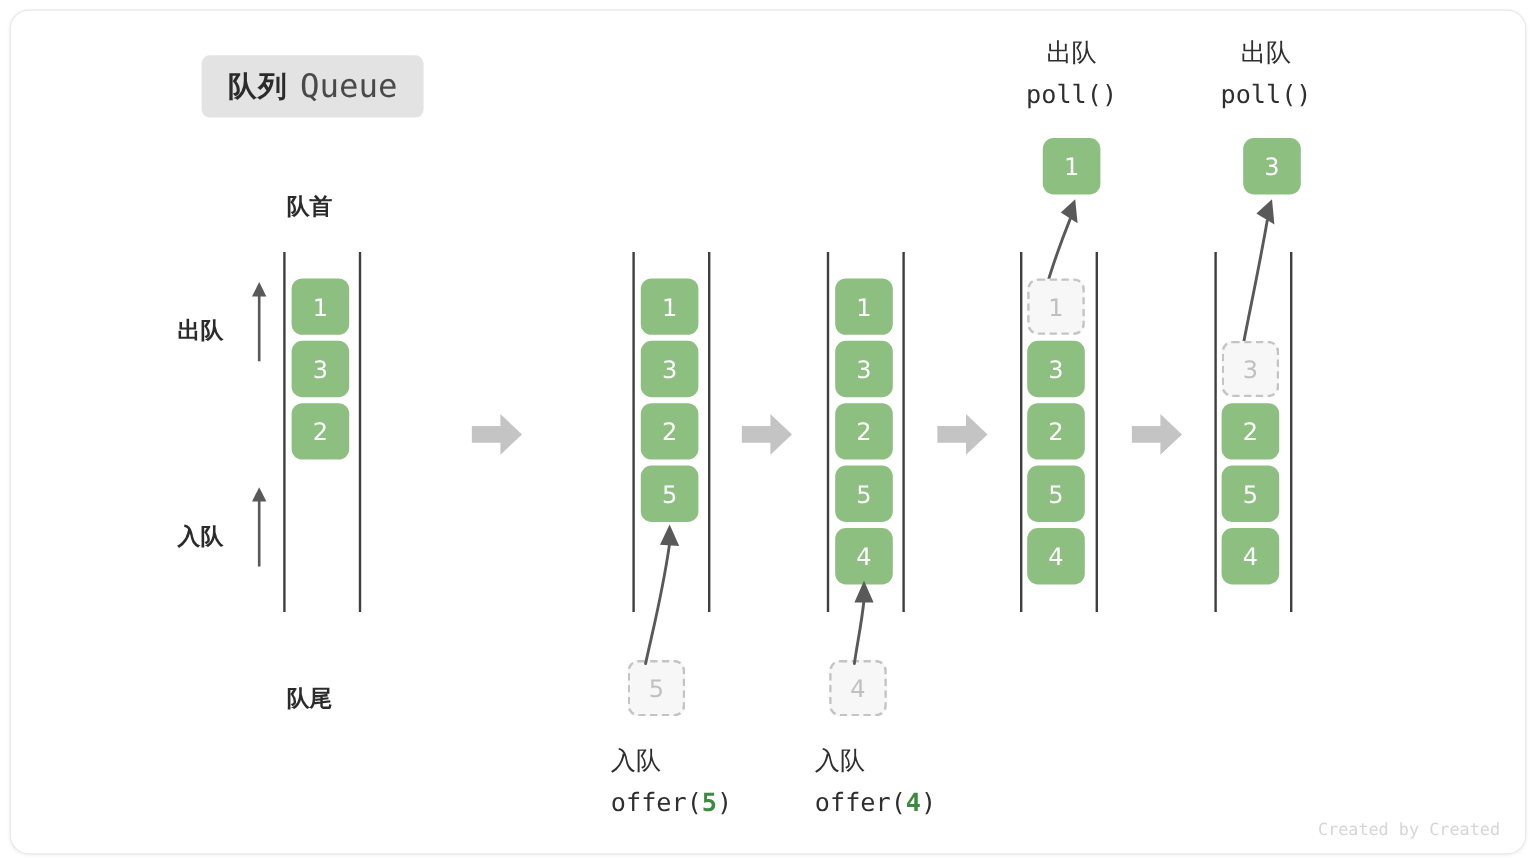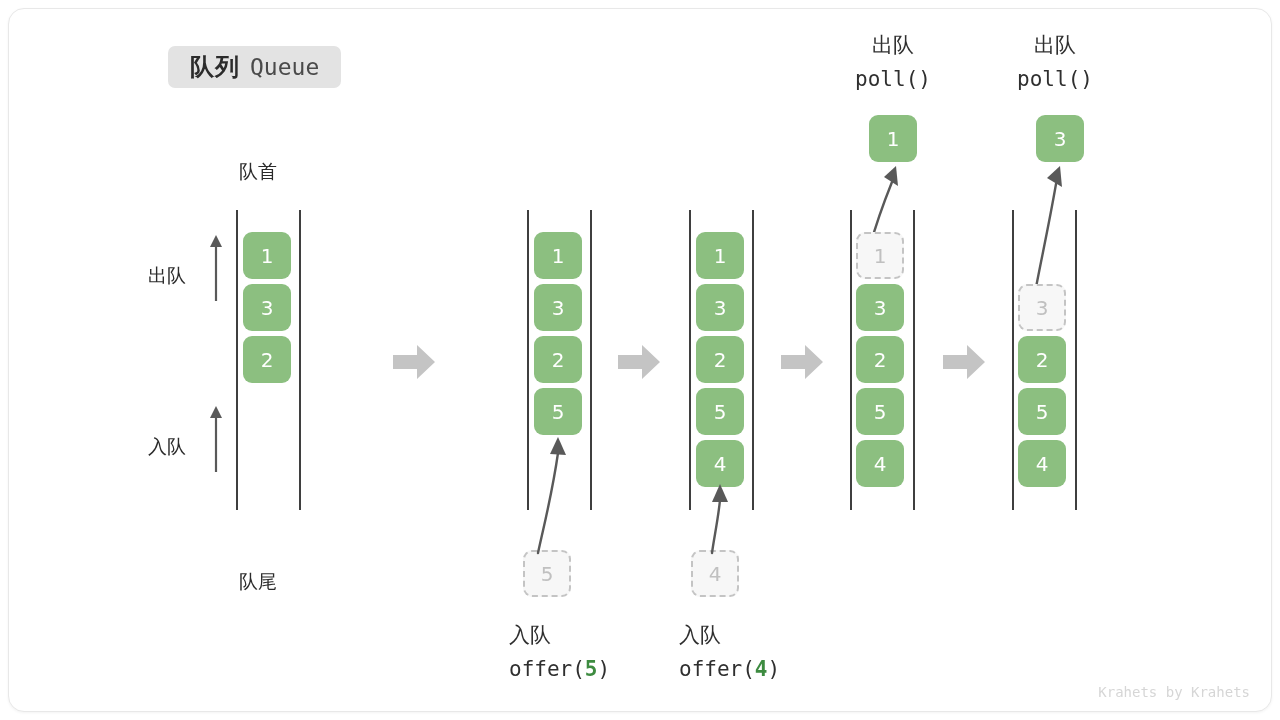--- a/index.html
+++ b/index.html
@@ -29,49 +29,49 @@
     border-radius: 16px;
     box-shadow: 0 1px 3px rgba(0,0,0,0.05);
     box-sizing: border-box;
   }
 
   
   .title-badge {
     position: absolute;
     left: 168px;
     top: 46px;
-    height: 42px;
+    height: 52px;
     padding: 0 22px;
     display: flex;
     align-items: center;
     gap: 10px;
     background: #e3e3e3;
     border-radius: 7px;
     box-sizing: border-box;
   }
   .title-cn {
     font-size: 24px;
     font-weight: bold;
     color: #2b2b2b;
     letter-spacing: 1px;
   }
   .title-en {
-    font-size: 23px;
+    font-size: 27px;
     color: #4a4a4a;
     font-family: "DejaVu Sans Mono", "Liberation Mono", monospace;
   }
 
   
   .lbl {
     position: absolute;
     color: #333333;
     white-space: nowrap;
   }
   .lbl-bold {
-    font-weight: normal;
+    font-weight: bold;
     font-size: 19px;
     color: #2b2b2b;
   }
 
   
   .rail {
     position: absolute;
     width: 1.5px;
     background: #3f3f3f;
   }
@@ -294,14 +294,14 @@
   </svg>
 
   <div class="rail" style="left:1012px; top:210px; height:300px;"></div>
   <div class="rail" style="left:1075px; top:210px; height:300px;"></div>
 
   <div class="box ghost" style="left:1018px; top:284px;">3</div>
   <div class="box" style="left:1018px; top:336px;">2</div>
   <div class="box" style="left:1018px; top:388px;">5</div>
   <div class="box" style="left:1018px; top:440px;">4</div>
 
-  <div class="footer">Krahets by Krahets</div>
+  <div class="footer">Created by Created</div>
 </div>
 
 </body></html>

